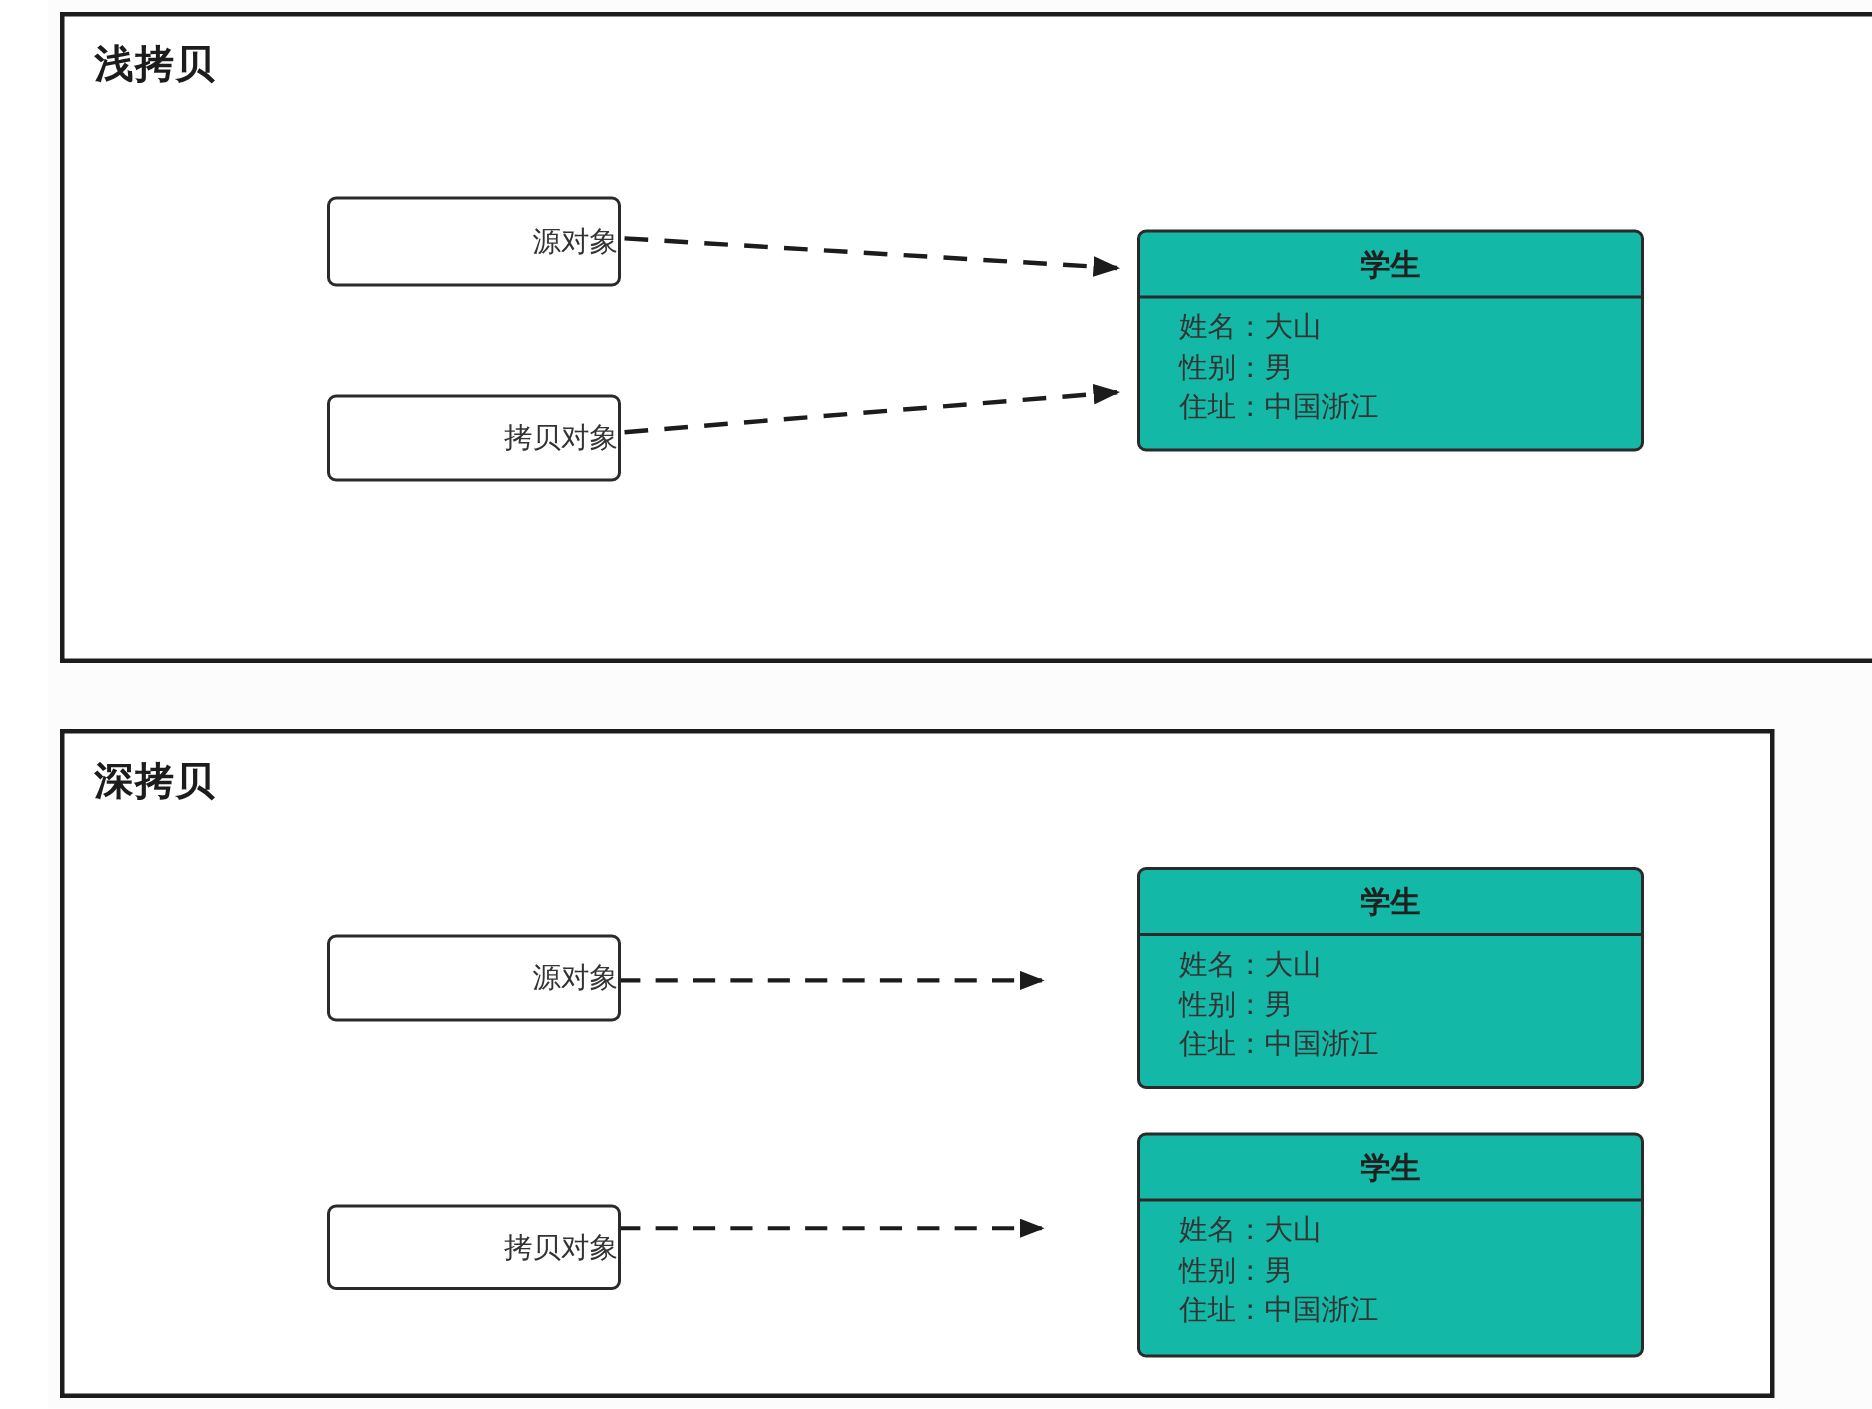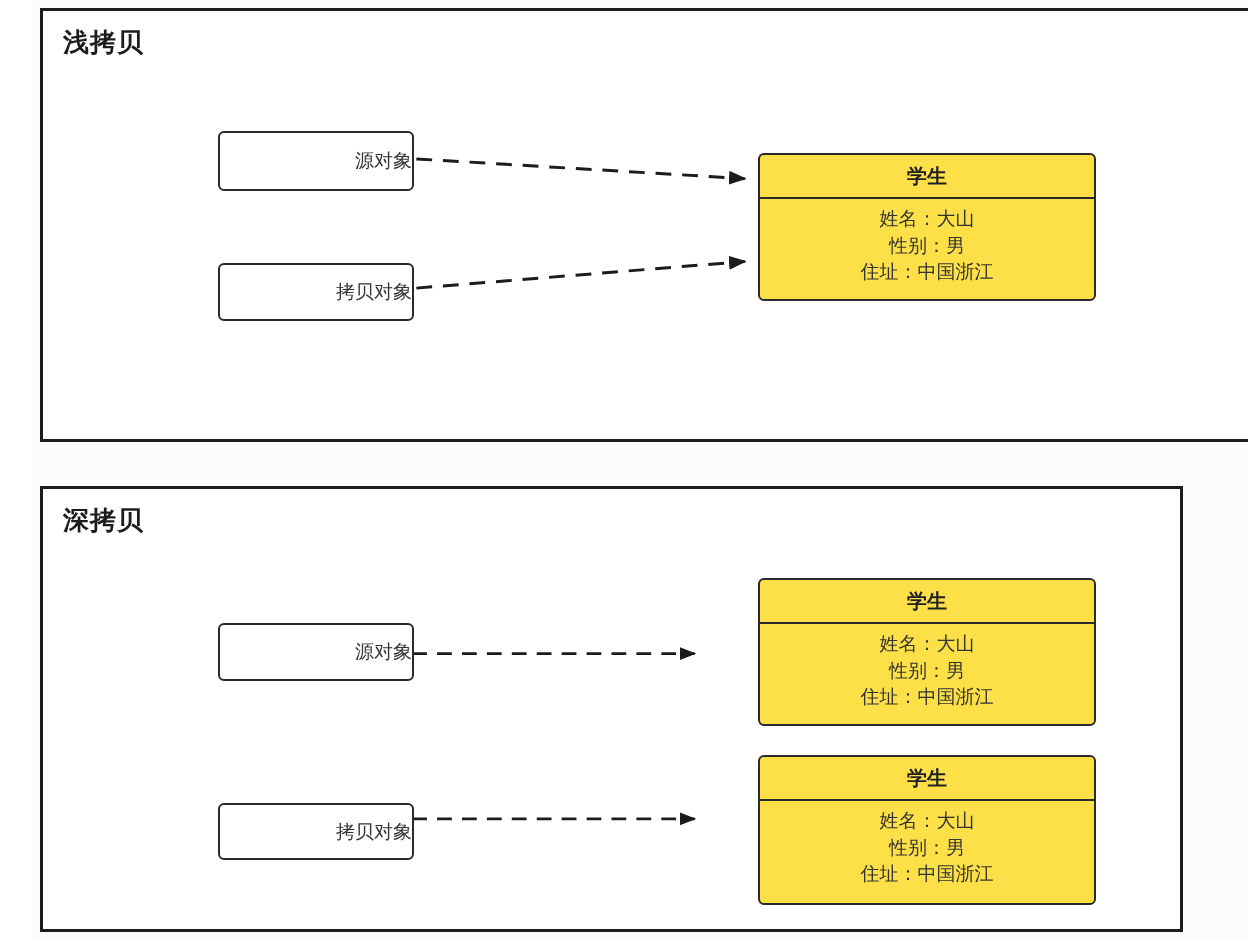--- a/index.html
+++ b/index.html
@@ -40,40 +40,39 @@
     align-items: center;
     justify-content: flex-end;
     font-size: 19px;
     color: #333333;
     box-sizing: border-box;
   }
   .student-box {
     position: absolute;
     border: 2.5px solid #2a2a2a;
     border-radius: 6px;
-    background: #fde047;
+    background: #14b8a6;
     box-sizing: border-box;
     overflow: hidden;
   }
   .student-header {
     height: 42px;
     border-bottom: 2.5px solid #2a2a2a;
     display: flex;
     align-items: center;
     justify-content: center;
     font-size: 20px;
     font-weight: bold;
     color: #1f1f1f;
   }
   .student-body {
-    padding: 7px 14px;
+    padding: 7px 26px;
     font-size: 19px;
     color: #333333;
     line-height: 1.4;
-    text-align: center;
   }
   .arrow-layer {
     position: absolute;
     inset: 0;
     width: 100%;
     height: 100%;
     pointer-events: none;
   }
 </style>
 </head>

